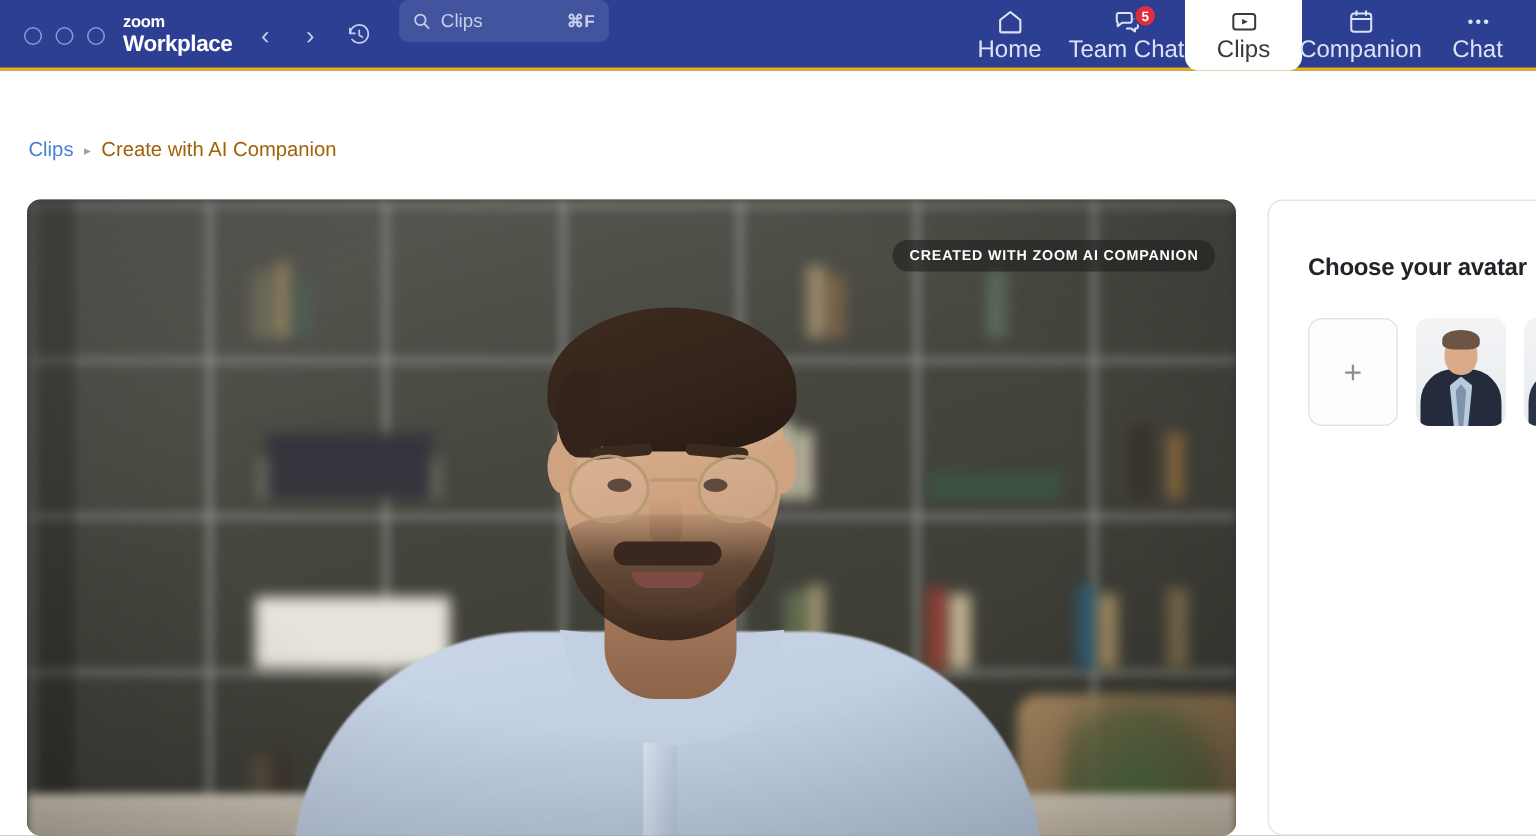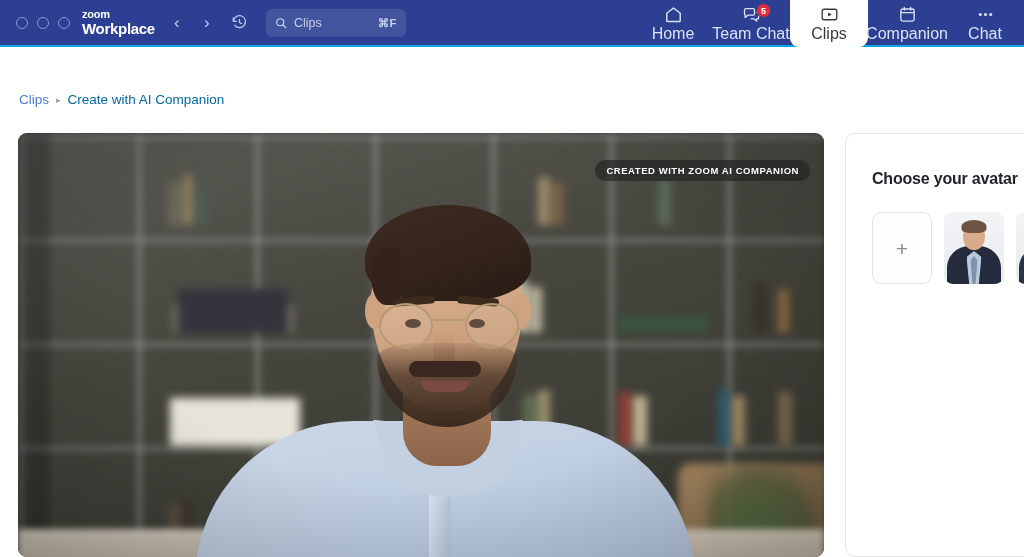--- a/index.html
+++ b/index.html
@@ -10,22 +10,22 @@
     font-family: "Liberation Sans", sans-serif;
     -webkit-font-smoothing: antialiased;
   }
 
   
   .titlebar {
     position: relative;
     width: 1024px; height: 47px;
     background: #2c3f92;
     display: flex;
-    align-items: center;
-    border-bottom: 2px solid #0ea5e9;
+    align-items: flex-start;
+    border-bottom: 2px solid #eab308;
   }
 
   .win-controls {
     display: flex; align-items: center; gap: 9px;
     padding: 0 12px 0 16px;
     height: 47px;
   }
   .win-dot {
     width: 12px; height: 12px; border-radius: 50%;
     border: 1.4px solid #8a9ad0;
@@ -121,21 +121,21 @@
 
   
   .breadcrumb {
     position: absolute;
     left: 19px; top: 92px;
     display: flex; align-items: center; gap: 7px;
     font-size: 13.5px;
   }
   .bc-link { color: #4a7fd4; cursor: pointer; }
   .bc-sep { color: #9aa0a8; font-size: 9px; }
-  .bc-current { color: #0369a1; text-align: center; }
+  .bc-current { color: #a16207; text-align: center; }
 
   
   .content {
     position: absolute;
     left: 0; top: 125px;
     width: 1024px; height: 432px;
   }
 
   
   .video-card {

